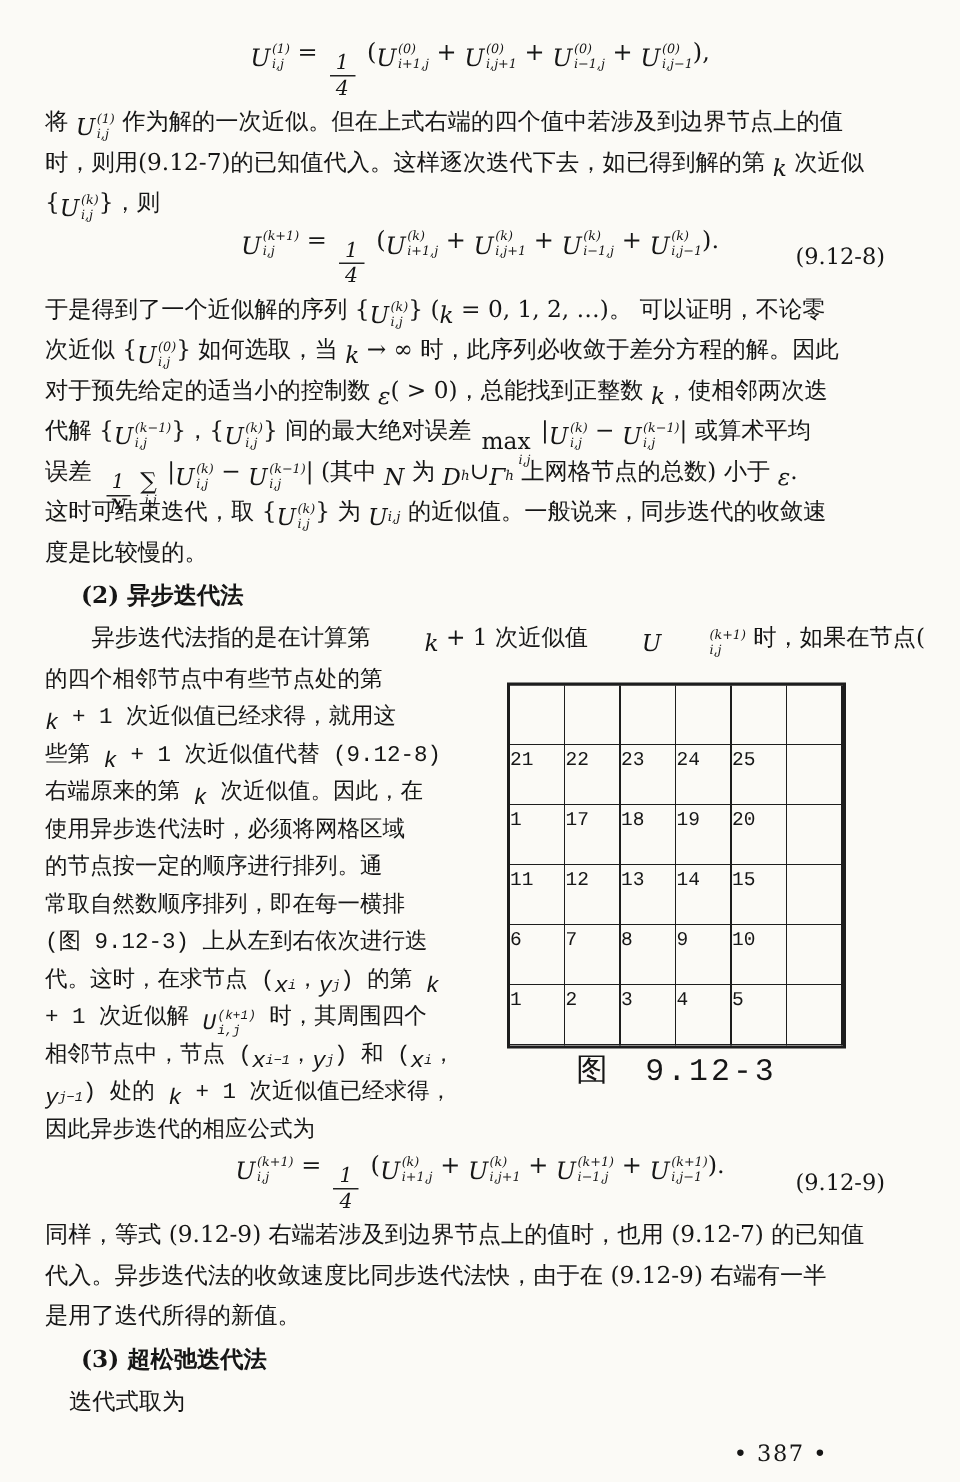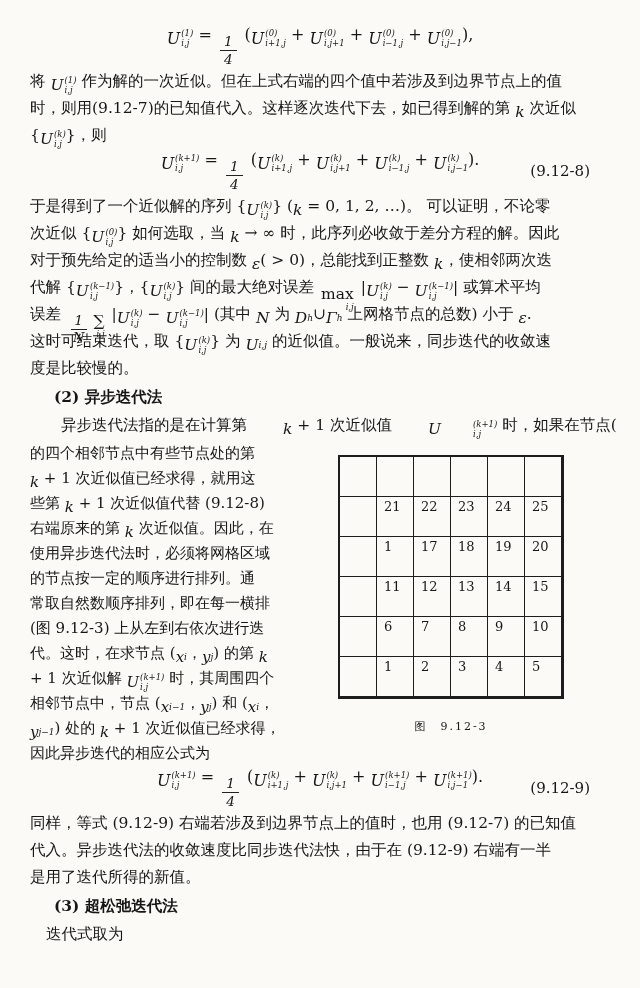--- a/index.html
+++ b/index.html
@@ -22,37 +22,37 @@
   .fn { border-bottom:1px solid #222; padding:0 4px; }
   .fd { padding:0 4px; }
   .under { display:inline-flex; flex-direction:column; align-items:flex-end; line-height:1; vertical-align:-7px; margin:0 2px; }
   .us { font-size:8.5px; font-style:italic; }
   
   .eqrow { position:relative; display:flex; align-items:center; justify-content:center; height:44px; font-size:16px; }
   .eqnum { position:absolute; right:20px; top:50%; transform:translateY(-50%); font-size:15px; font-style:normal; }
   .heading { font-weight:bold; padding-left:24px; line-height:30px; height:30px; }
   .indent1 { text-indent:2em; }
   
-  .cols { display:flex; margin-top:2px; }
+  .cols { display:flex; margin-top:2px;font-family:Liberation Mono, monospace; }
   .leftcol { width:304px; }
   .rightcol { flex:1; padding-top:14px; padding-left:4px; }
   .grid {
     width:226px; height:244px;
     border:2px solid #1d1d1d;
     position:relative;
     background-image:
       repeating-linear-gradient(to right, transparent 0px, transparent 36px, #1d1d1d 36px, #1d1d1d 37px),
       repeating-linear-gradient(to bottom, transparent 0px, transparent 39px, #1d1d1d 39px, #1d1d1d 40px);
   }
   .gridlabels {
     position:absolute; left:0; top:40px; width:185px; height:200px;
     display:grid; grid-template-columns:repeat(5,37px); grid-template-rows:repeat(5,40px);
   }
-  .gnl { padding:3px 3px 0 0; font-size:13px; line-height:1;margin-left:44px; }
-  .figcaption { width:226px; text-align:center; margin-top:20px; font-size:11px; letter-spacing:2px; }
+  .gnl { padding:3px 3px 0 0; font-size:13px; line-height:1; }
+  .figcaption { width:226px; text-align:center; font-size:21px; letter-spacing:2px; }
   .pagenum { text-align:right; padding-right:58px; margin-top:12px; font-size:15px; letter-spacing:1px; }
   .pline { line-height:27px; height:27px; }
 </style>
 </head>
 <body>
 
 <div>
 
   <div class="eqrow">
     <span><span class="mi">
@@ -382,14 +382,15 @@
   <div>
     <div class="line">同样，等式 (9.12-9) 右端若涉及到边界节点上的值时，也用 (9.12-7) 的已知值</div>
     <div class="line">代入。异步迭代法的收敛速度比同步迭代法快，由于在 (9.12-9) 右端有一半</div>
     <div class="line">是用了迭代所得的新值。</div>
   </div>
 
   <div class="heading">(3) 超松弛迭代法</div>
 
   <div class="pline" style="padding-left:16px;">迭代式取为</div>
 
+  <div class="pagenum">• 387 •</div>
 
 </div>
 
 </body></html>

